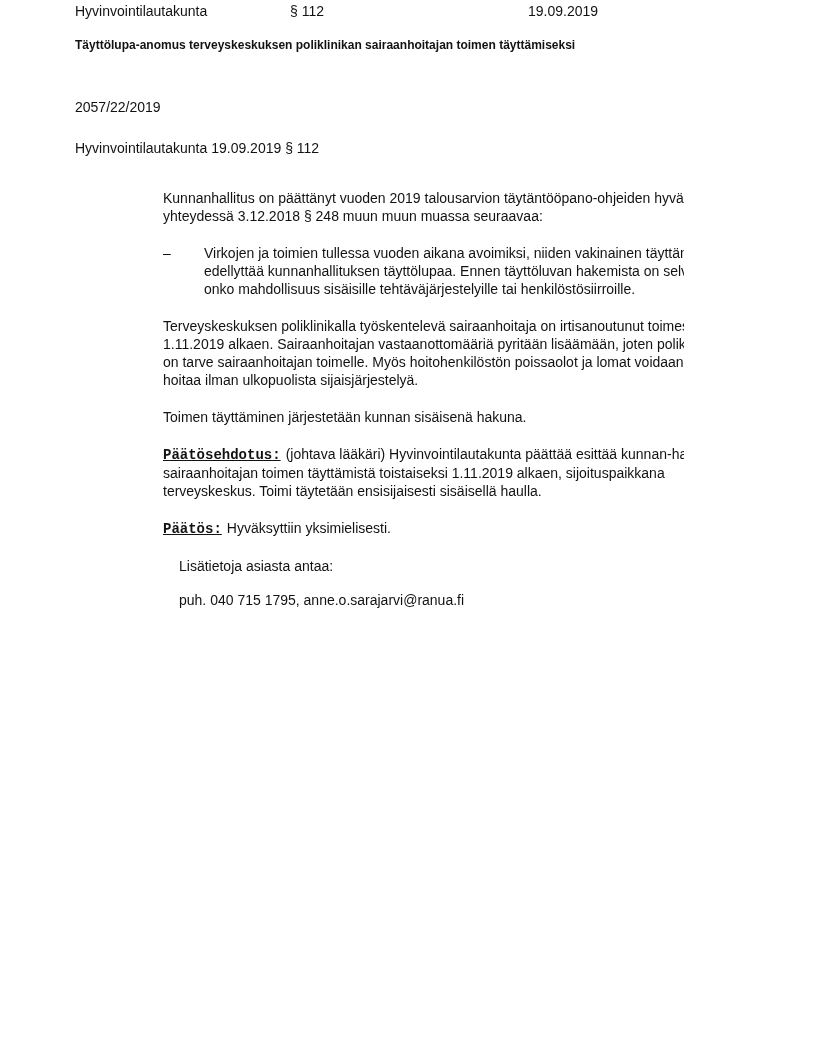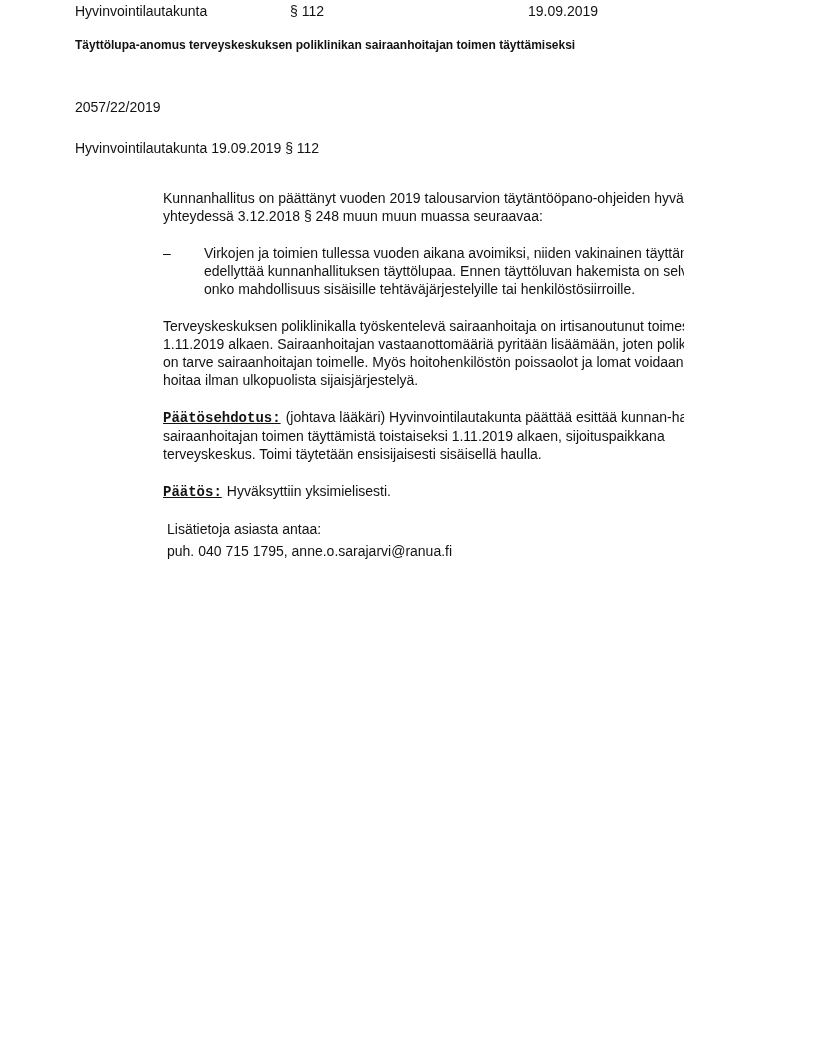--- a/index.html
+++ b/index.html
@@ -43,21 +43,21 @@
   .bullet-row { display: flex; margin: 0 0 19px 0; }
   .bullet-marker { width: 41px; flex: 0 0 41px; }
   .bullet-text { flex: 1; }
   .label {
     font-weight: bold;
     text-decoration: underline;
     margin-right: 5px;
     font-family: Liberation Mono, monospace;
   }
   .contact-block { margin: 0; }
-  .contact-block div { margin: 4px; }
+  .contact-block div { margin: 16px; }
 </style>
 </head>
 <body>
 
 <div class="page">
 
   <div class="header-row">
     <span class="header-committee">Hyvinvointilautakunta</span>
     <span class="header-section">§ 112</span>
     <span class="header-date">19.09.2019</span>
@@ -73,20 +73,21 @@
 
     <p>Kunnanhallitus on päättänyt vuoden 2019 talousarvion täytäntööpano-ohjeiden hyväksymisen yhteydessä 3.12.2018 § 248 muun muun muassa seuraavaa:</p>
 
     <div class="bullet-row">
       <span class="bullet-marker">–</span>
       <span class="bullet-text">Virkojen ja toimien tullessa vuoden aikana avoimiksi, niiden vakinainen täyttäminen edellyttää kunnanhallituksen täyttölupaa. Ennen täyttöluvan hakemista on selvitettävä, onko mahdollisuus sisäisille tehtäväjärjestelyille tai henkilöstösiirroille.</span>
     </div>
 
     <p>Terveyskeskuksen poliklinikalla työskentelevä sairaanhoitaja on irtisanoutunut toimestaan 1.11.2019 alkaen. Sairaanhoitajan vastaanottomääriä pyritään lisäämään, joten poliklinikalla on tarve sairaanhoitajan toimelle. Myös hoitohenkilöstön poissaolot ja lomat voidaan tällöin hoitaa ilman ulkopuolista sijaisjärjestelyä.</p>
 
+    <p>Toimen täyttäminen järjestetään kunnan sisäisenä hakuna.</p>
 
     <p><span class="label">Päätösehdotus:</span><span>(johtava lääkäri) Hyvinvointilautakunta päättää esittää kunnan-hallitukselle sairaanhoitajan toimen täyttämistä toistaiseksi 1.11.2019 alkaen, sijoituspaikkana terveyskeskus. Toimi täytetään ensisijaisesti sisäisellä haulla.</span></p>
 
     <p><span class="label">Päätös:</span><span>Hyväksyttiin yksimielisesti.</span></p>
 
     <div class="contact-block">
       <div>Lisätietoja asiasta antaa:</div>
       <div>puh. 040 715 1795, anne.o.sarajarvi@ranua.fi</div>
     </div>
 

